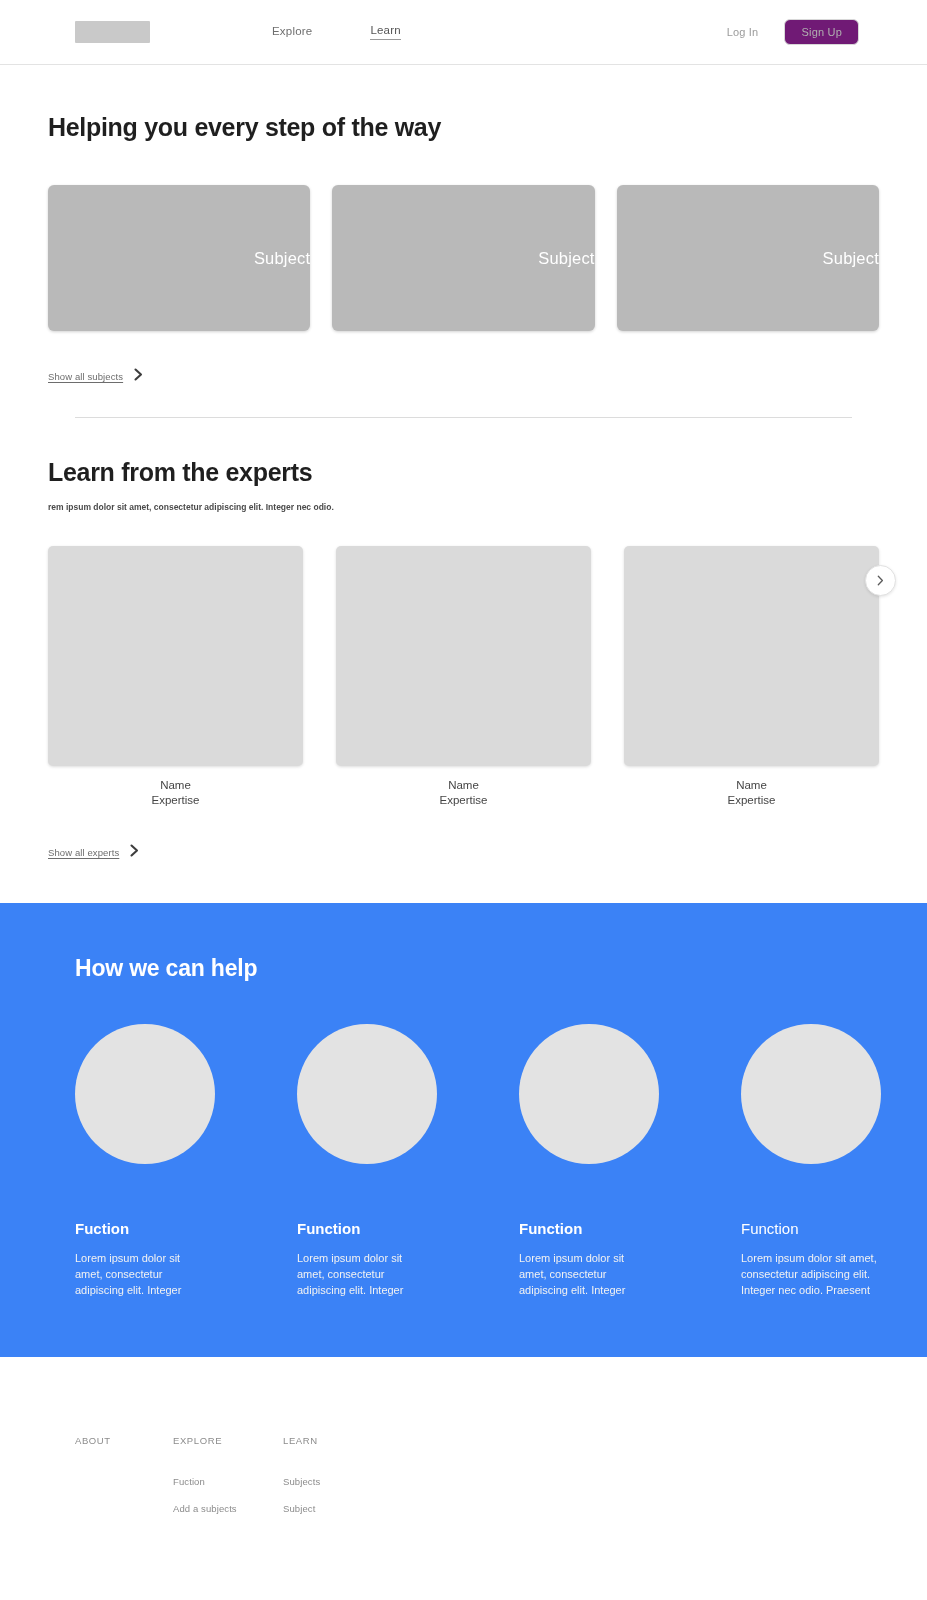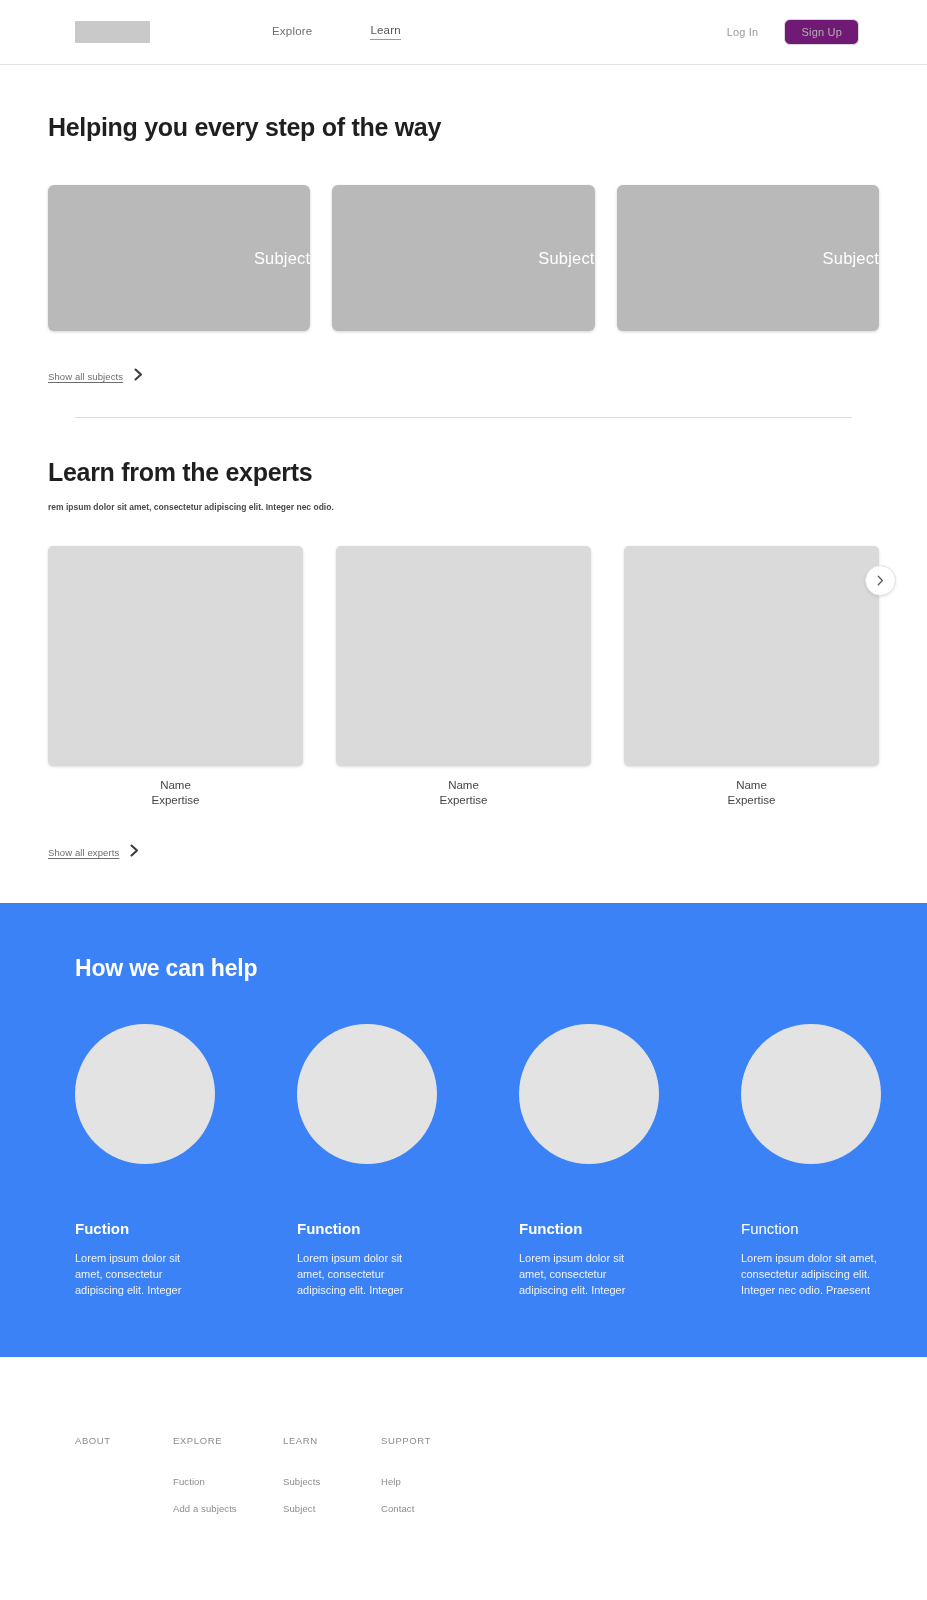--- a/index.html
+++ b/index.html
@@ -328,20 +328,15 @@
     <div class="footer-col wide">
       <span class="footer-head">EXPLORE</span>
       <a class="footer-link">Fuction</a>
       <a class="footer-link">Add a subjects</a>
     </div>
     <div class="footer-col">
       <span class="footer-head">LEARN</span>
       <a class="footer-link">Subjects</a>
       <a class="footer-link">Subject</a>
     </div>
-    <div class="footer-col">
-      <span class="footer-head">SUPPORT</span>
-      <a class="footer-link">Help</a>
-      <a class="footer-link">Contact</a>
-    </div>
   </div>
 
 </div>
 
 </body></html>

